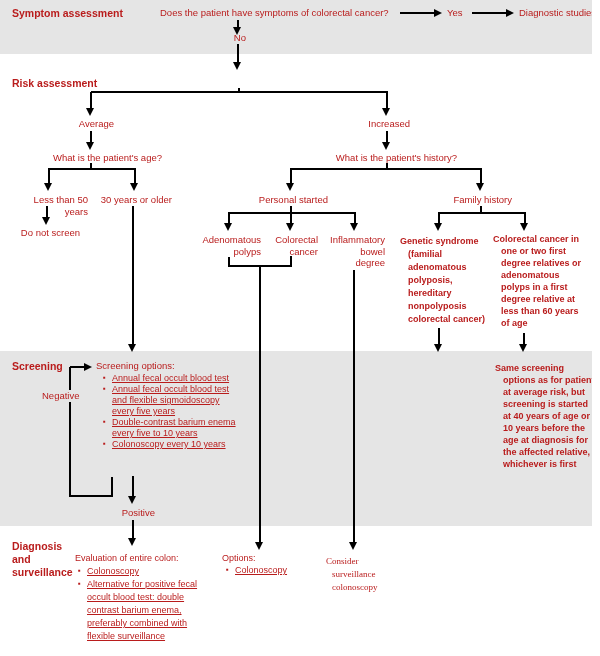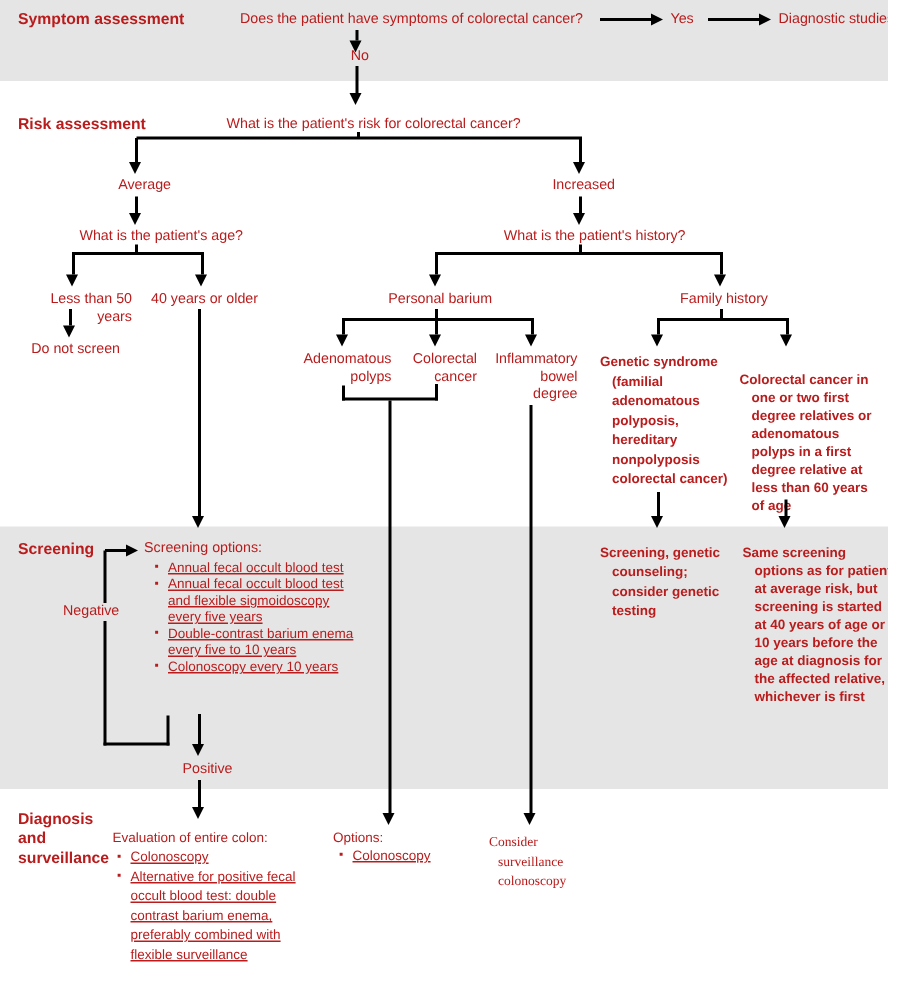--- a/index.html
+++ b/index.html
@@ -54,21 +54,20 @@
   <div class="h" style="left:472px;top:12px;width:34px"></div>
   <div class="ar" style="left:506px;top:9px"></div>
   <div class="t nw" style="left:519px;top:7px">Diagnostic studies</div>
 
   <div class="v" style="left:237px;top:20px;height:7px"></div>
   <div class="ad" style="left:233px;top:27px"></div>
   <div class="t c" style="left:230px;top:32px;width:16px">No</div>
   <div class="v" style="left:237px;top:44px;height:18px"></div>
   <div class="ad" style="left:233px;top:62px"></div>
 
-  <div class="t nw" style="left:151px;top:77px">What is the patient's risk for colorectal cancer?</div>
   <div class="v" style="left:238px;top:88px;height:4px"></div>
   <div class="h" style="left:91px;top:91px;width:297px"></div>
   <div class="v" style="left:90px;top:92px;height:16px"></div>
   <div class="ad" style="left:86px;top:108px"></div>
   <div class="v" style="left:386px;top:92px;height:16px"></div>
   <div class="ad" style="left:382px;top:108px"></div>
   <div class="t c" style="left:68px;top:118px;width:46px">Average</div>
   <div class="t c" style="left:364px;top:118px;width:46px">Increased</div>
   <div class="v" style="left:90px;top:131px;height:11px"></div>
   <div class="ad" style="left:86px;top:142px"></div>
@@ -85,22 +84,22 @@
   <div class="ad" style="left:130px;top:183px"></div>
 
   <div class="v" style="left:386px;top:163px;height:6px"></div>
   <div class="h" style="left:290px;top:168px;width:192px"></div>
   <div class="v" style="left:290px;top:169px;height:14px"></div>
   <div class="ad" style="left:286px;top:183px"></div>
   <div class="v" style="left:480px;top:169px;height:14px"></div>
   <div class="ad" style="left:476px;top:183px"></div>
 
   <div class="t c" style="left:8px;top:194px;width:80px">Less than 50 years</div>
-  <div class="t c" style="left:96px;top:194px;width:76px">40 years or older</div>
-  <div class="t c" style="left:256px;top:194px;width:72px">Personal barium</div>
+  <div class="t c" style="left:96px;top:194px;width:76px">30 years or older</div>
+  <div class="t c" style="left:256px;top:194px;width:72px">Personal started</div>
   <div class="t c" style="left:452px;top:194px;width:60px">Family history</div>
 
   <div class="v" style="left:46px;top:206px;height:11px"></div>
   <div class="ad" style="left:42px;top:217px"></div>
   <div class="t c" style="left:16px;top:227px;width:64px">Do not screen</div>
 
   <div class="v" style="left:132px;top:206px;height:138px"></div>
   <div class="ad" style="left:128px;top:344px"></div>
 
   <div class="v" style="left:290px;top:206px;height:7px"></div>
@@ -127,21 +126,21 @@
 bowel
 degree</div>
 
   <div class="p hang lh13" style="left:400px;top:235px;width:92px">Genetic syndrome
 (familial
 adenomatous
 polyposis,
 hereditary
 nonpolyposis
 colorectal cancer)</div>
-  <div class="p hang" style="left:493px;top:247px;width:98px">Colorectal cancer in
+  <div class="p hang" style="left:493px;top:233px;width:98px">Colorectal cancer in
 one or two first
 degree relatives or
 adenomatous
 polyps in a first
 degree relative at
 less than 60 years
 of age</div>
 
   <div class="v" style="left:228px;top:257px;height:10px"></div>
   <div class="v" style="left:290px;top:256px;height:11px"></div>
@@ -156,43 +155,39 @@
   <div class="ad" style="left:434px;top:344px"></div>
 
   <div class="v" style="left:523px;top:333px;height:11px"></div>
   <div class="ad" style="left:519px;top:344px"></div>
 
   <div class="h" style="left:70px;top:366px;width:14px"></div>
   <div class="ar" style="left:84px;top:363px"></div>
   <div class="v" style="left:69px;top:367px;height:130px"></div>
   <div class="h" style="left:69px;top:495px;width:44px"></div>
   <div class="v" style="left:111px;top:477px;height:20px"></div>
-  <div class="t gbg" style="left:42px;top:402px">Negative</div>
+  <div class="t gbg" style="left:42px;top:390px">Negative</div>
 
   <div class="t nw" style="left:96px;top:360px">Screening options:</div>
   <div class="blist" style="left:103px;top:373px;width:145px">
     <div class="bi">Annual fecal occult blood test</div>
     <div class="bi">Annual fecal occult blood test
 and flexible sigmoidoscopy
 every five years</div>
     <div class="bi">Double-contrast barium enema
 every five to 10 years</div>
     <div class="bi">Colonoscopy every 10 years</div>
   </div>
 
   <div class="v" style="left:132px;top:476px;height:20px"></div>
   <div class="ad" style="left:128px;top:496px"></div>
   <div class="t c" style="left:111px;top:507px;width:44px">Positive</div>
   <div class="v" style="left:132px;top:520px;height:18px"></div>
   <div class="ad" style="left:128px;top:538px"></div>
 
-  <div class="p hang lh13" style="left:400px;top:362px;width:88px">Screening, genetic
-counseling;
-consider genetic
-testing</div>
   <div class="p hang" style="left:495px;top:362px;width:96px">Same screening
 options as for patient
 at average risk, but
 screening is started
 at 40 years of age or
 10 years before the
 age at diagnosis for
 the affected relative,
 whichever is first</div>
 

